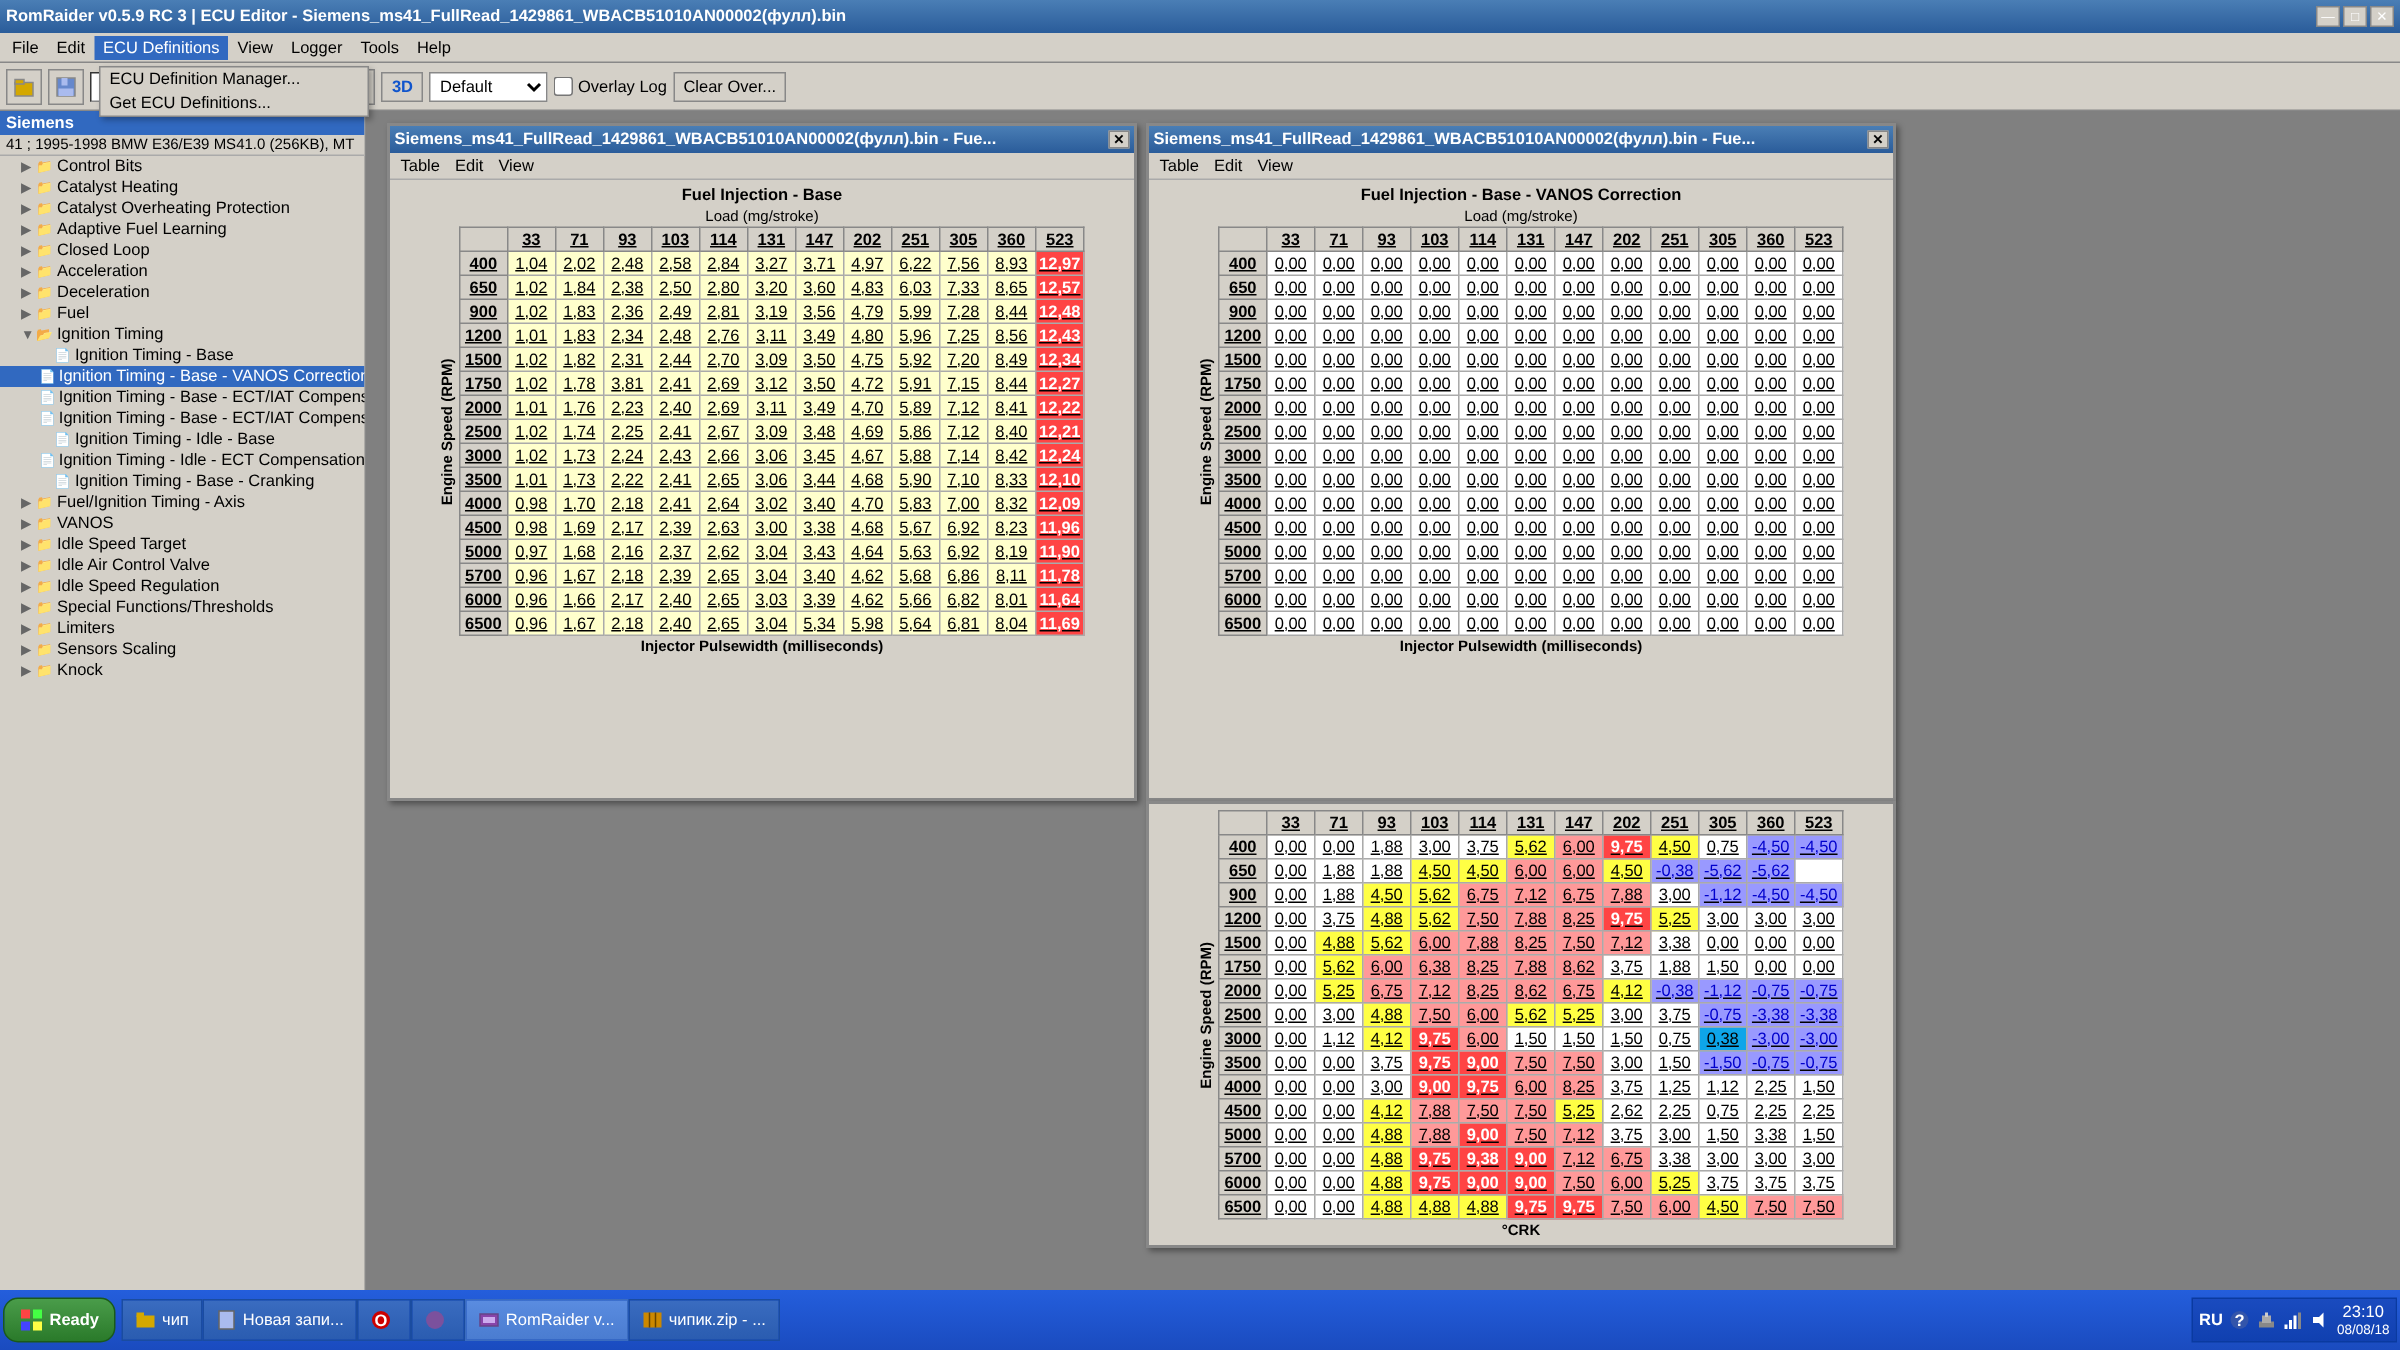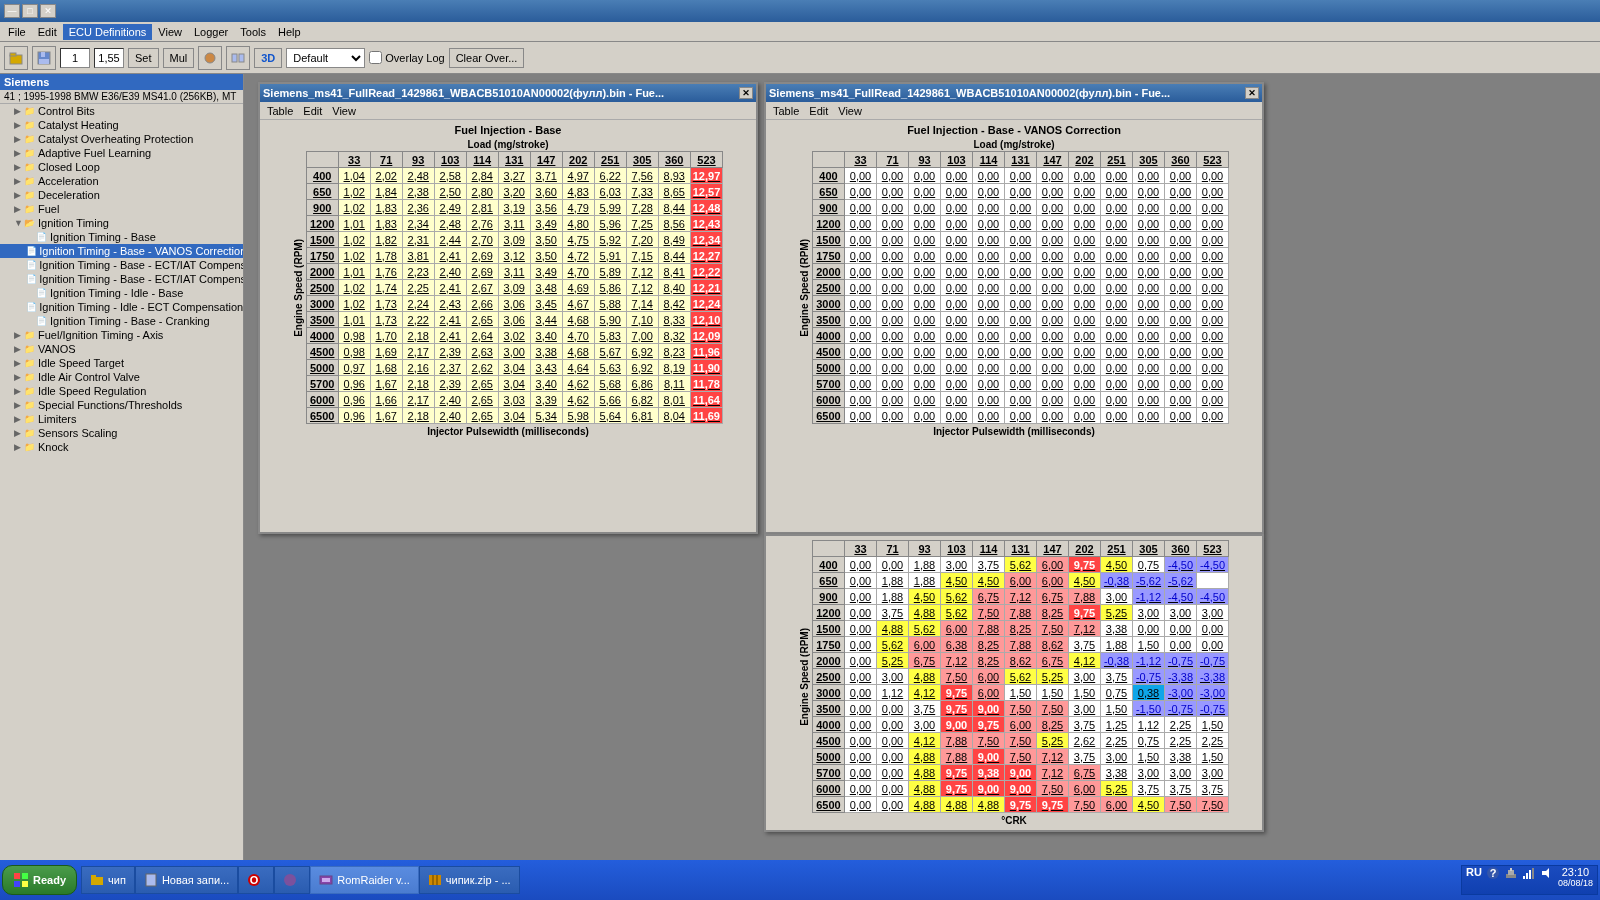--- a/index.html
+++ b/index.html
@@ -170,21 +170,20 @@
     .fuel-table-title {
       text-align: center;
       font-size: 11px;
       font-weight: bold;
       padding: 2px;
     }
     .fuel-table-subtitle {
       text-align: center;
       font-size: 10px;
       padding: 1px;
-      font-weight: bold;
     }
     .data-table {
       border-collapse: collapse;
       font-size: 10px;
       text-decoration: underline;
     }
     .data-table td, .data-table th {
       border: 1px solid #aaa;
       padding: 1px 2px;
       text-align: center;
@@ -286,20 +285,21 @@
       overflow: hidden;
       white-space: nowrap;
     }
     .taskbar-btn.active {
       background: linear-gradient(to bottom, #5a8ce0, #4a7cd0);
       border: 1px solid #3a6cc0;
     }
     .taskbar-spacer { flex: 1; }
     .taskbar-tray {
       display: flex;
+      align-items: center;
       background: linear-gradient(to bottom, #1a4bbf, #1040b0);
       border: 1px solid #0a3aa0;
       height: 30px;
       padding: 0 4px;
       gap: 4px;
     }
     .clock { color: white; font-size: 11px; text-align: center; }
     .lang-indicator {
       color: white; font-size: 11px; font-weight: bold;
     }
@@ -310,36 +310,41 @@
     .sidebar::-webkit-scrollbar-thumb { background: #aaa; border: 1px solid #888; }
 
     .vanos-table td { background: #ffffff; }
 
     .cell-yellow { background: #ffff44 !important; }
   </style>
 </head>
 <body>
 
 <div class="title-bar">
+  <span class="title-bar-text">RomRaider v0.5.9 RC 3 | ECU Editor - Siemens_ms41_FullRead_1429861_WBACB51010AN00002(фулл).bin</span>
   <div class="title-bar-buttons">
     <div class="title-btn">—</div>
     <div class="title-btn">□</div>
     <div class="title-btn">✕</div>
   </div>
 </div>
 
 <div class="menu-bar">
   <span class="menu-item">File</span>
   <span class="menu-item">Edit</span>
   <span class="menu-item active">ECU Definitions</span>
   <span class="menu-item">View</span>
   <span class="menu-item">Logger</span>
   <span class="menu-item">Tools</span>
   <span class="menu-item">Help</span>
 
+  <div style="position:absolute; top:44px; left:66px; background:#d4d0c8; border:1px solid #888; z-index:500; width:180px; box-shadow:2px 2px 4px rgba(0,0,0,0.3);">
+    <div class="menu-item">ECU Definition Manager...</div>
+    <div class="menu-item">Get ECU Definitions...</div>
+  </div>
 </div>
 
 <div class="toolbar">
   <div class="toolbar-btn">
     <svg width="16" height="16">
         <rect x="2" y="5" width="12" height="9" fill="#d4a800" stroke="#888" stroke-width="1"></rect>
         <rect x="2" y="3" width="6" height="3" fill="#d4a800" stroke="#888" stroke-width="1"></rect>
       </svg>
   </div>
   <div class="toolbar-btn">

